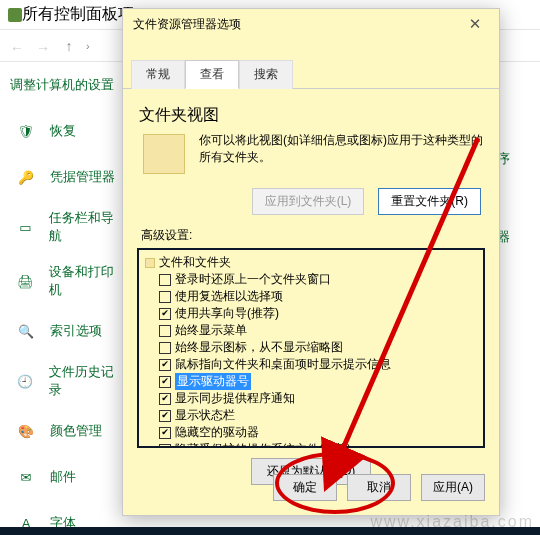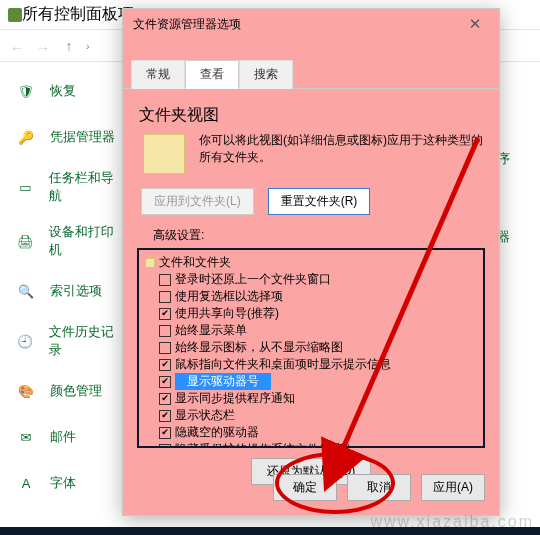--- a/index.html
+++ b/index.html
@@ -14,44 +14,44 @@
 .nav-btn.dis{color:#ccc}
 .bread-sep{color:#888;font-size:11px;margin:0 2px}
 .cp-side{position:absolute;left:0;top:68px;width:135px}
 .cp-heading{font-size:13px;color:#0a6b2e;padding:8px 10px 14px}
 .cp-item{display:flex;align-items:center;gap:10px;padding:9px 12px;font-size:13px;color:#0a6b2e}
 .cp-item .ic{width:28px;height:28px;display:flex;align-items:center;justify-content:center}
 .right-col{position:absolute;left:480px;top:140px;width:60px}
 .right-item{font-size:13px;color:#0a6b2e;padding:10px 4px}
 
 
-.dlg{position:absolute;left:122px;top:8px;width:378px;height:508px;background:#fca5a5;border:1px solid #c8c8c8;box-shadow:0 4px 20px rgba(0,0,0,.3)}
+.dlg{position:absolute;left:122px;top:8px;width:378px;height:508px;background:#fef9c3;border:1px solid #c8c8c8;box-shadow:0 4px 20px rgba(0,0,0,.3)}
 .dlg-title{height:30px;display:flex;align-items:center;padding:0 10px;font-size:12px}
 .dlg-close{margin-left:auto;width:28px;height:22px;display:flex;align-items:center;justify-content:center;font-size:15px;color:#555}
 .tabs{display:flex;border-bottom:1px solid #ccc;padding-left:8px;margin-top:20px}
 .tab{padding:5px 14px;font-size:12px;border:1px solid transparent;position:relative;top:1px;background:#f0f0f0;color:#333}
 .tab.active{background:#fff;border:1px solid #ccc;border-bottom:1px solid #fff}
 .tab:not(.active){border:1px solid #ddd;border-bottom:none}
 .dlg-body{padding:10px 14px;font-size:12px;color:#000}
 .fv{margin:6px 2px}
 .fv-lbl{font-size:16px;margin-bottom:6px}
 .fv-row{display:flex;gap:10px}
 .fv-ic{width:42px;height:40px;background:#f5e6a8;border:1px solid #d8c46a;flex-shrink:0;margin:2px 4px}
 .fv-txt{font-size:12px}
-.fv-btns{display:flex;gap:14px;justify-content:flex-start;margin:12px 2px}
+.fv-btns{display:flex;gap:14px;justify-content:flex-end;margin:12px 2px}
 .btn{padding:4px 12px;font-size:12px;background:#e8e8e8;border:1px solid #aaa;min-width:96px;text-align:center}
 .btn.outline{background:#fff;border:1px solid #3a7abf}
 .btn.dis{color:#999;background:#f2f2f2;border:1px solid #ccc}
-.adv-lbl{margin:8px 16px 4px}
+.adv-lbl{margin:8px 4px 4px}
 .tree{border:2px solid #0f172a;height:200px;padding:4px 6px;overflow:hidden;font-size:12px;line-height:17px}
 .node{display:flex;align-items:center;gap:4px;white-space:nowrap}
 .fold{width:10px;height:10px;background:#f5e6a8;border:1px solid #d8c46a;display:inline-block;flex-shrink:0}
 .cb{width:12px;height:12px;border:1px solid #333;display:inline-flex;align-items:center;justify-content:center;font-size:9px;flex-shrink:0;color:#000}
 .cb.ck::before{content:"✔"}
-.sel{background:#2b90ff;color:#fff;padding:0 12px}
+.sel{background:#2b90ff;color:#fff;padding:0 2px}
 .ind1{margin-left:14px}
 .restore-row{display:flex;justify-content:center;margin:10px 2px}
 .dlg-foot{display:flex;gap:10px;justify-content:flex-end;padding:0 14px;position:absolute;bottom:14px;right:0;left:0}
 .fbtn{padding:4px 9px;font-size:12px;background:#e8e8e8;border:1px solid #aaa;min-width:64px;text-align:center}
 
 
 .arrow{position:absolute;pointer-events:none}
 .circle{position:absolute;left:275px;top:452px;width:120px;height:62px;border:4px solid #d40000;border-radius:50%;pointer-events:none}
 
 
@@ -68,20 +68,21 @@
     <span class="cp-icon"></span>
     <span>所有控制面板项</span>
   </div>
   <div class="cp-toolbar">
     <span class="nav-btn dis">←</span>
     <span class="nav-btn dis">→</span>
     <span class="nav-btn">↑</span>
     <span class="bread-sep">›</span>
   </div>
   <div class="cp-side">
+    <div class="cp-heading">调整计算机的设置</div>
     <div id="cp-items">
         <div class="cp-item">
           <span class="ic">🛡</span>
           <span>恢复</span>
         </div>
         <div class="cp-item">
           <span class="ic">🔑</span>
           <span>凭据管理器</span>
         </div>
         <div class="cp-item">

